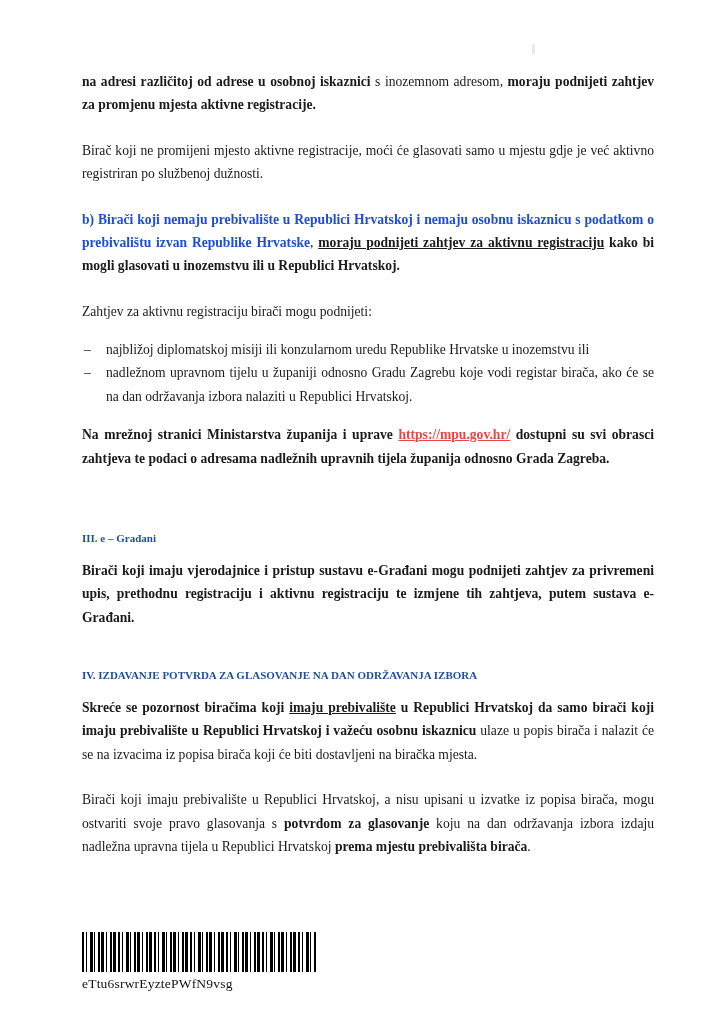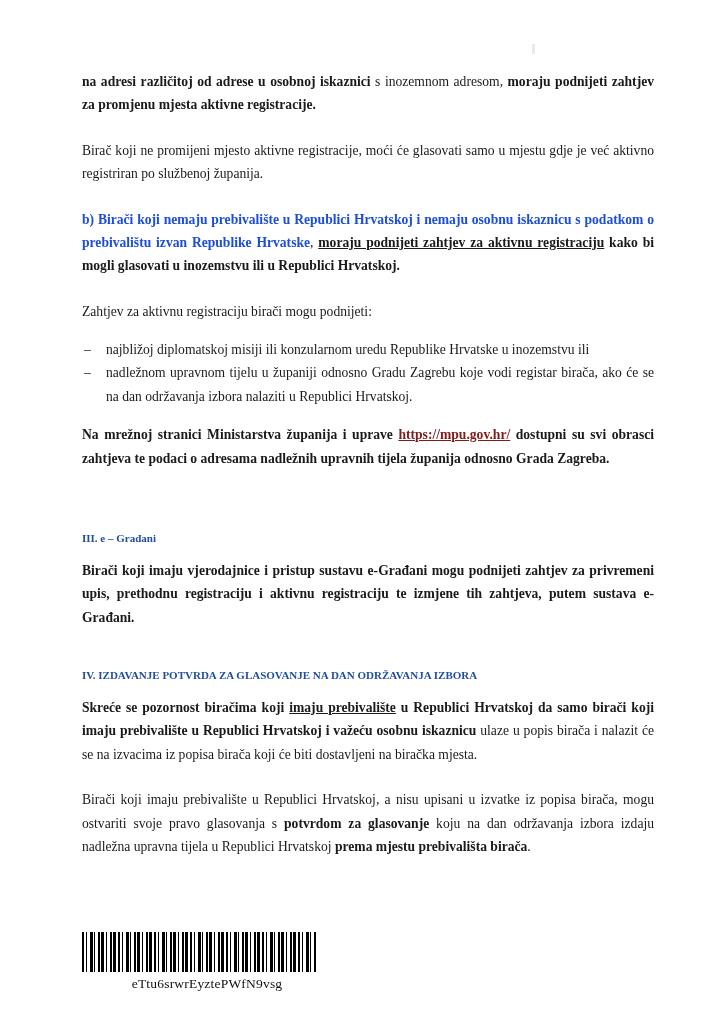--- a/index.html
+++ b/index.html
@@ -55,35 +55,34 @@
     position: relative;
     padding-left: 24px;
     text-align: justify;
   }
   .list li .dash {
     position: absolute;
     left: 2px;
     top: 0;
   }
   .link {
-    color: #7f1d1d;
+    color: #ef4444;
     text-decoration: underline;
     font-weight: bold;
   }
   .heading {
     font-weight: bold;
     font-size: 11px;
     color: #1f4e9c;
   }
   .barcode-wrap {
     position: absolute;
     left: 74px;
     top: 932px;
     width: 250px;
-    text-align: center;
   }
   .barcode {
     height: 40px;
     width: 234px;
     background-repeat: repeat-x;
     background-image:
       linear-gradient(90deg,
         #000 0px,#000 2px,#fff 2px,#fff 4px,
         #000 4px,#000 5px,#fff 5px,#fff 8px,
         #000 8px,#000 11px,#fff 11px,#fff 12px,
@@ -119,21 +118,21 @@
   <div class="faint-mark"></div>
 
   <div class="content">
 
     <div class="para">
       <span class="bold">na adresi različitoj od adrese u osobnoj iskaznici</span><span> s inozemnom adresom, </span><span class="bold">moraju podnijeti zahtjev za promjenu mjesta aktivne registracije.</span>
     </div>
 
     <div class="gap-md"></div>
 
-    <div class="para">Birač koji ne promijeni mjesto aktivne registracije, moći će glasovati samo u mjestu gdje je već aktivno registriran po službenoj županija.</div>
+    <div class="para">Birač koji ne promijeni mjesto aktivne registracije, moći će glasovati samo u mjestu gdje je već aktivno registriran po službenoj dužnosti.</div>
 
     <div class="gap-md"></div>
 
     <div class="para">
       <span class="blue-bold">b) Birači koji nemaju prebivalište u Republici Hrvatskoj i nemaju osobnu iskaznicu s podatkom o prebivalištu izvan Republike Hrvatske</span><span>, </span><span class="bold under">moraju podnijeti zahtjev za aktivnu registraciju</span><span class="bold"> kako bi mogli glasovati u inozemstvu ili u Republici Hrvatskoj.</span>
     </div>
 
     <div class="gap-md"></div>
 
     <div class="para">Zahtjev za aktivnu registraciju birači mogu podnijeti:</div>

